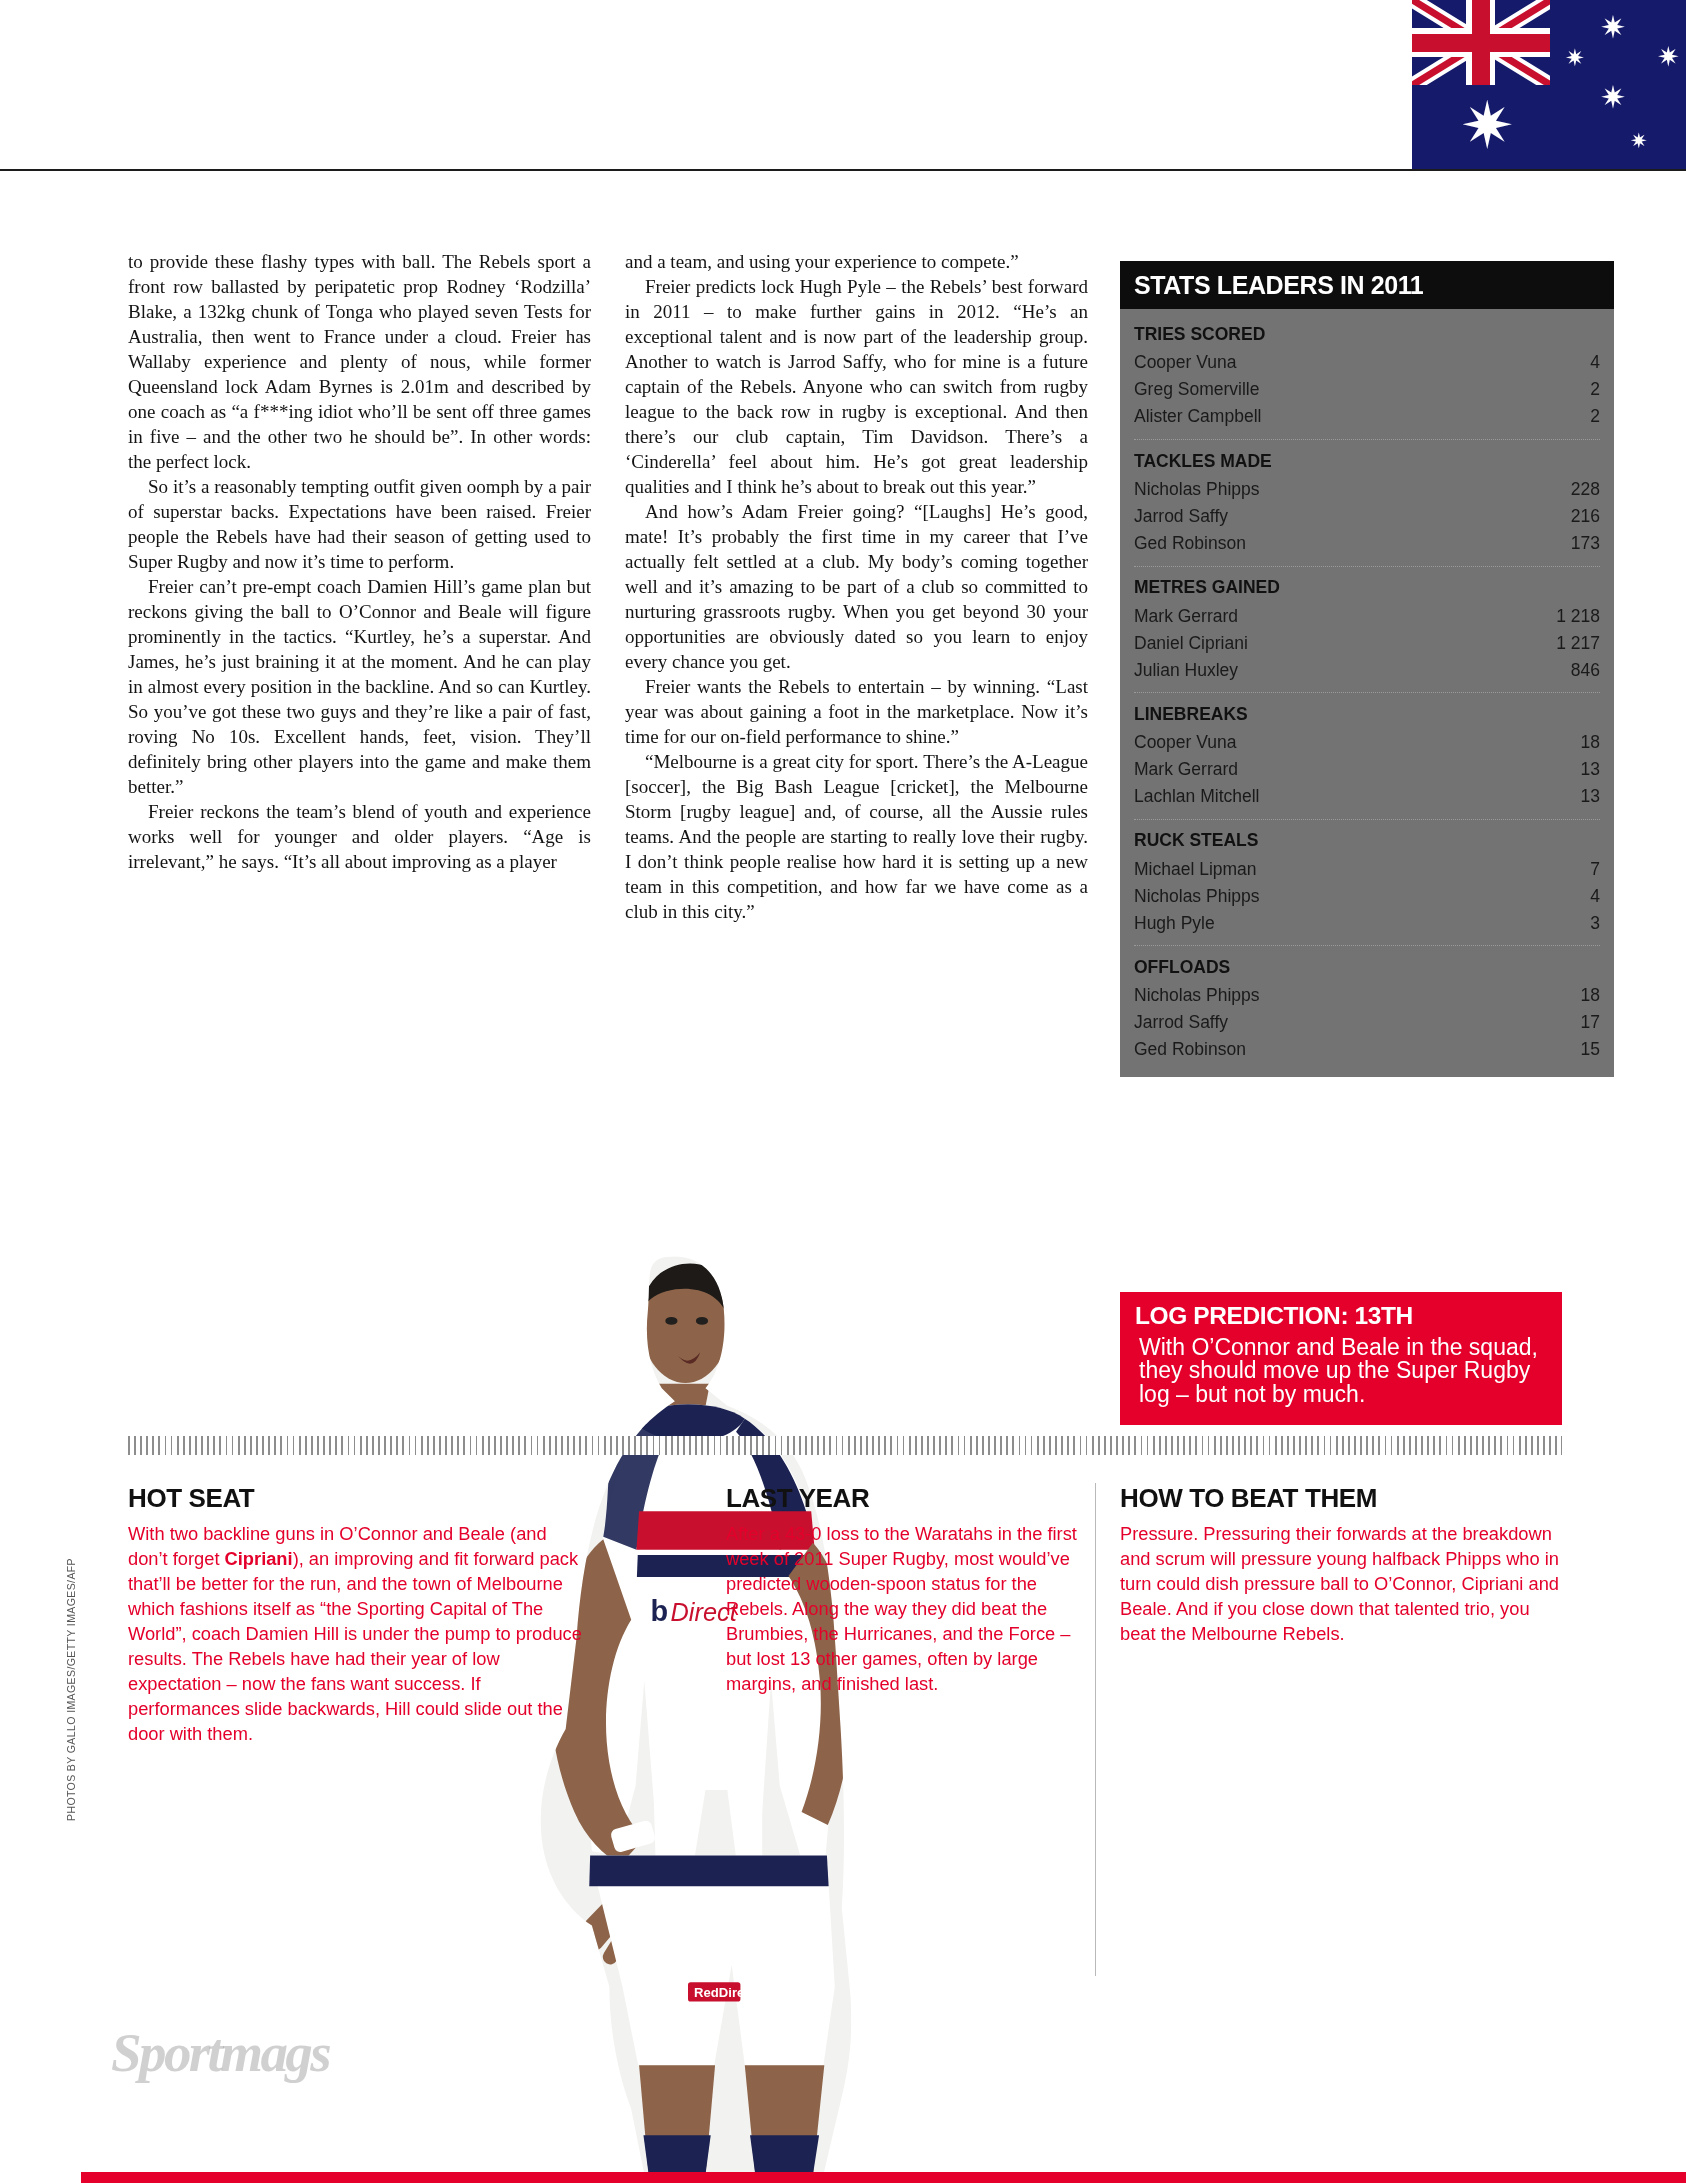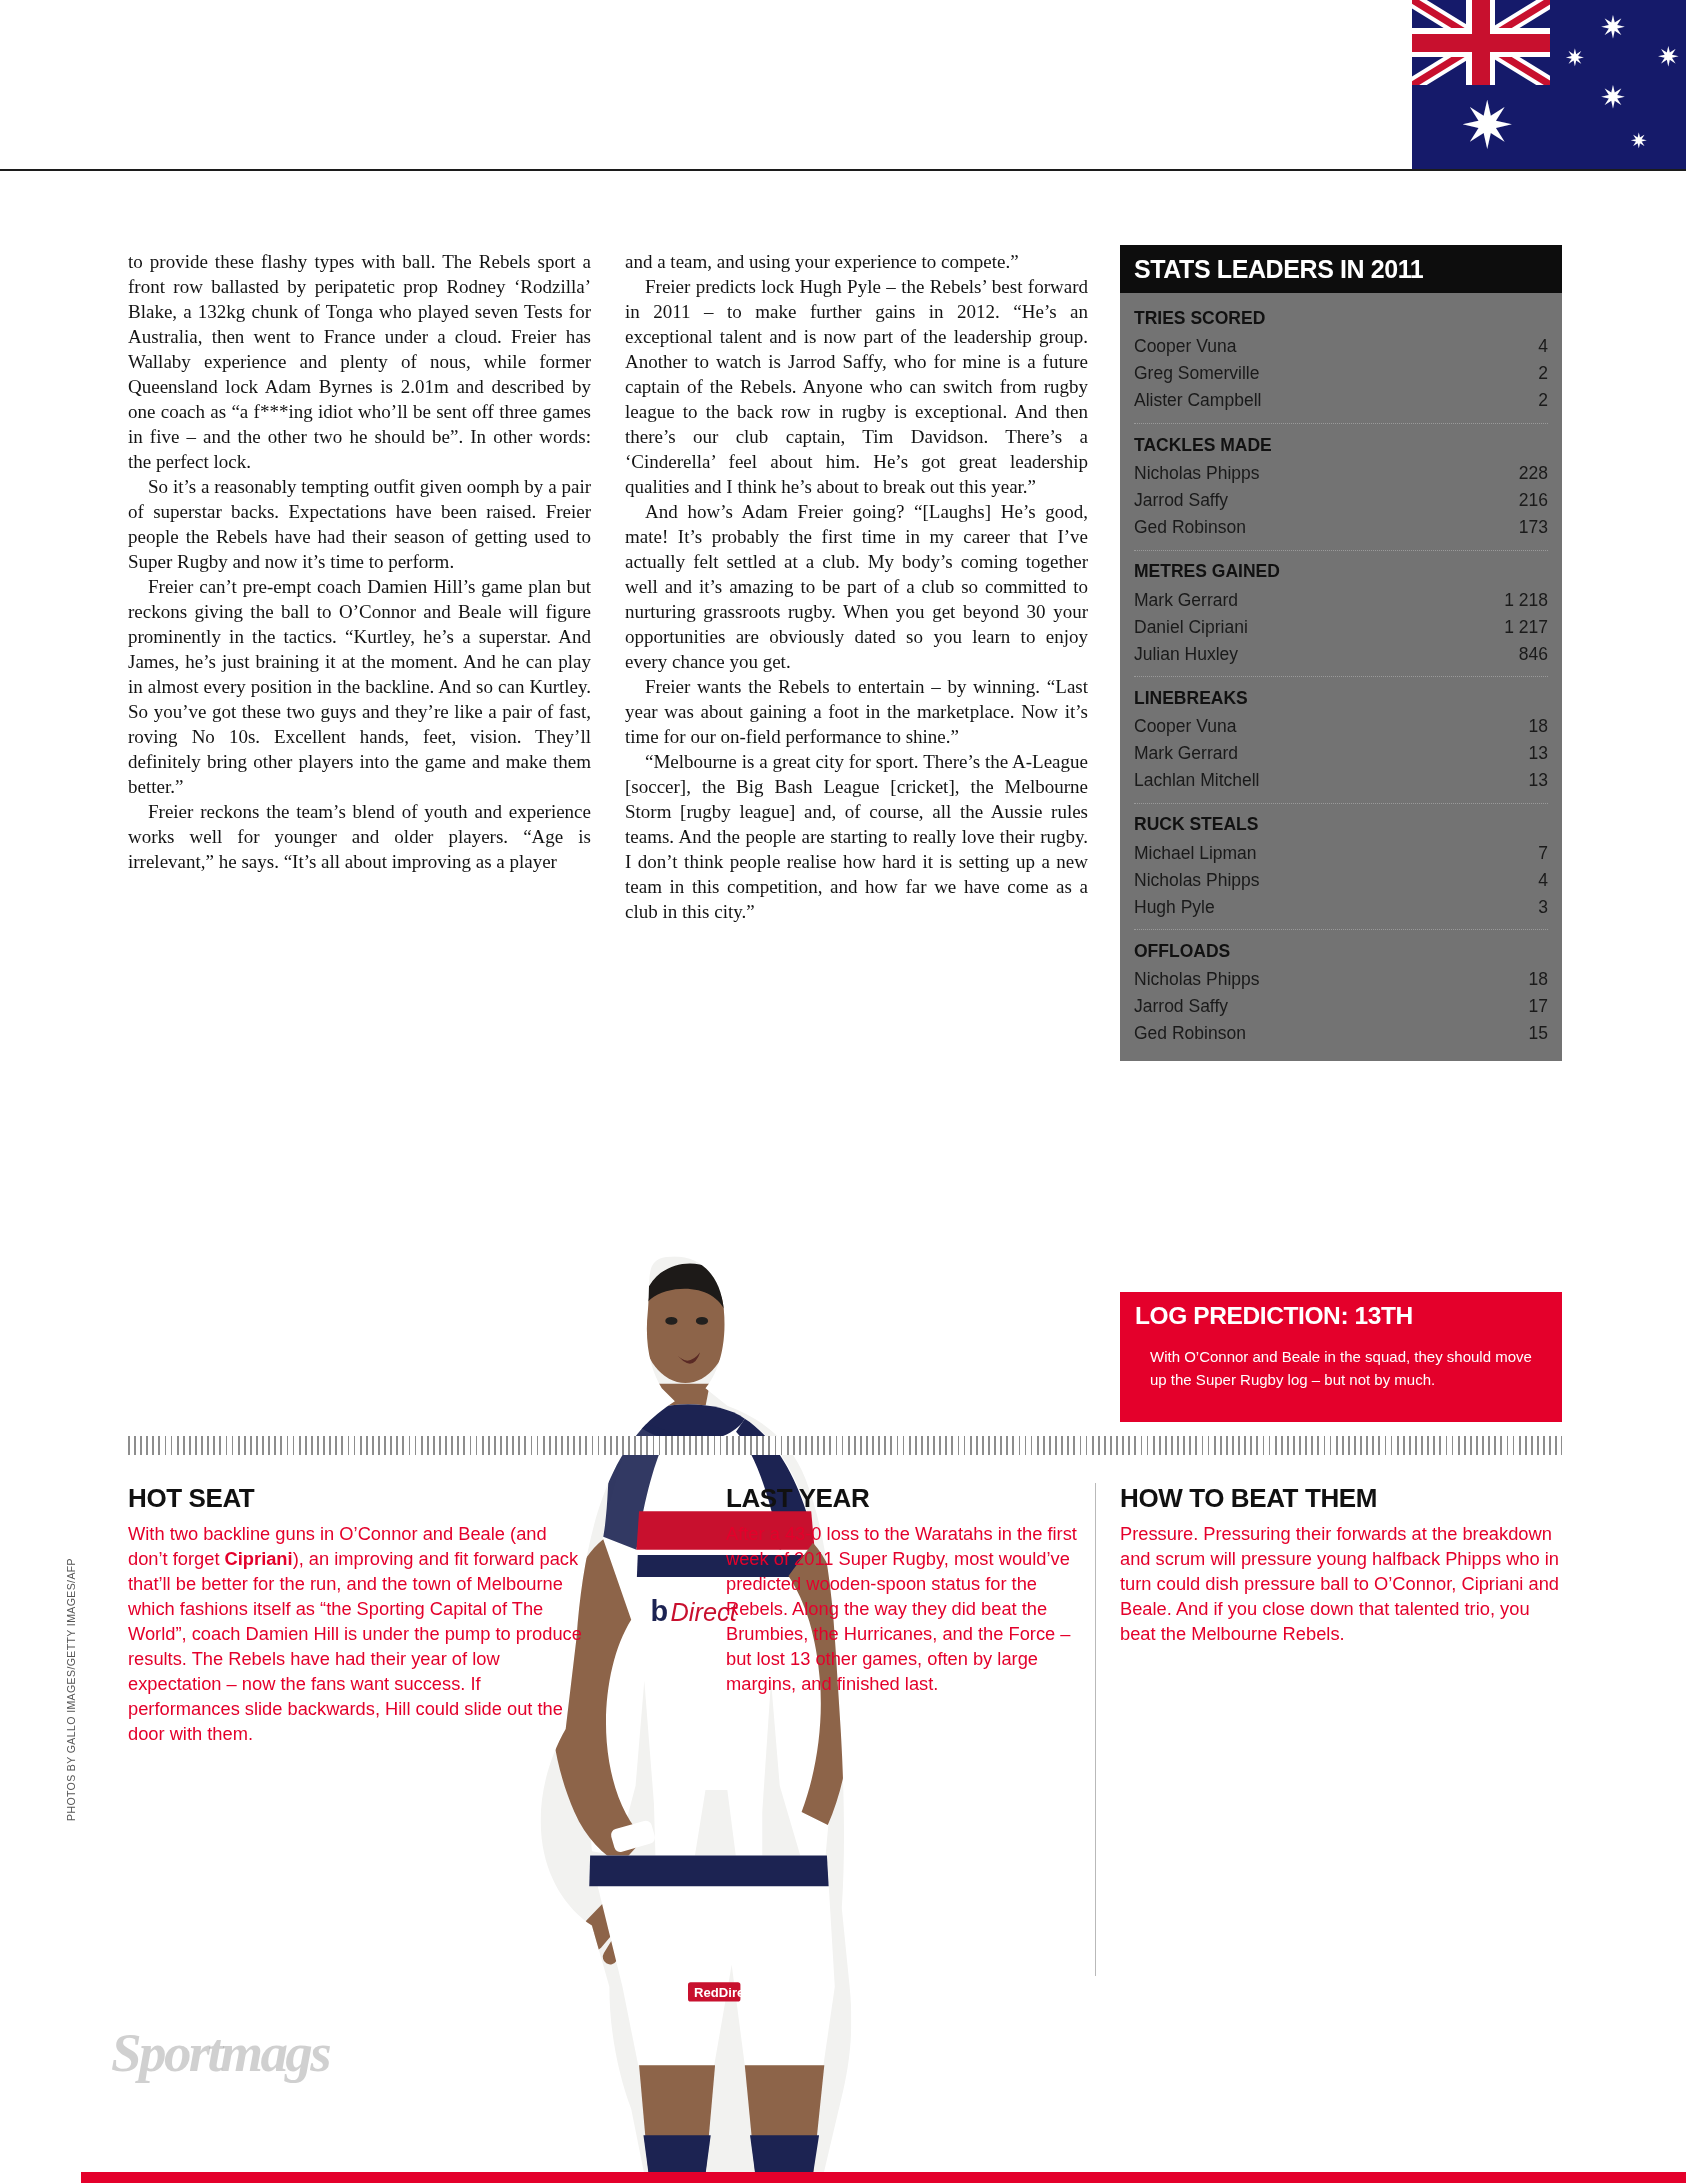--- a/index.html
+++ b/index.html
@@ -81,22 +81,22 @@
     hyphens: auto;
   }
   .col p + p { text-indent: 20px; }
 
   #col1 { left: 128px; width: 463px; }
   #col2 { left: 625px; width: 463px; }
 
   
   .stats-panel {
     position: absolute;
-    left: 1120px; top: 75px;
-    width: 442px;
+    left: 1120px; top: 91px;
+    width: 494px;
   }
   .stats-header {
     background: #0d0d0d;
     color: #ffffff;
     height: 48px;
     display: flex;
     align-items: center;
     padding-left: 14px;
     font-family: "Liberation Sans", sans-serif;
     font-weight: bold;
@@ -140,23 +140,23 @@
     padding: 9.6px 15px 15px 15px;
   }
   .log-pred h3 {
     margin: 0 0 6.1px 0;
     font-family: "Liberation Sans", sans-serif;
     font-weight: bold;
     font-size: 24.5px;
     letter-spacing: -0.4px;
   }
   .log-pred p {
-    margin: 15px;
-    font-family: "Liberation Sans", sans-serif;
-    font-size: 15px;
+    margin: 4px;
+    font-family: "Liberation Sans", sans-serif;
+    font-size: 23px;
     line-height: 23.6px;
   }
 
   
   .hatch {
     position: absolute;
     left: 128px; top: 1266px;
     width: 1434px; height: 19px;
     background-image: repeating-linear-gradient(90deg, #8d8d8d 0px, #8d8d8d 1.7px, #ffffff 1.7px, #ffffff 6.1px);
   }

